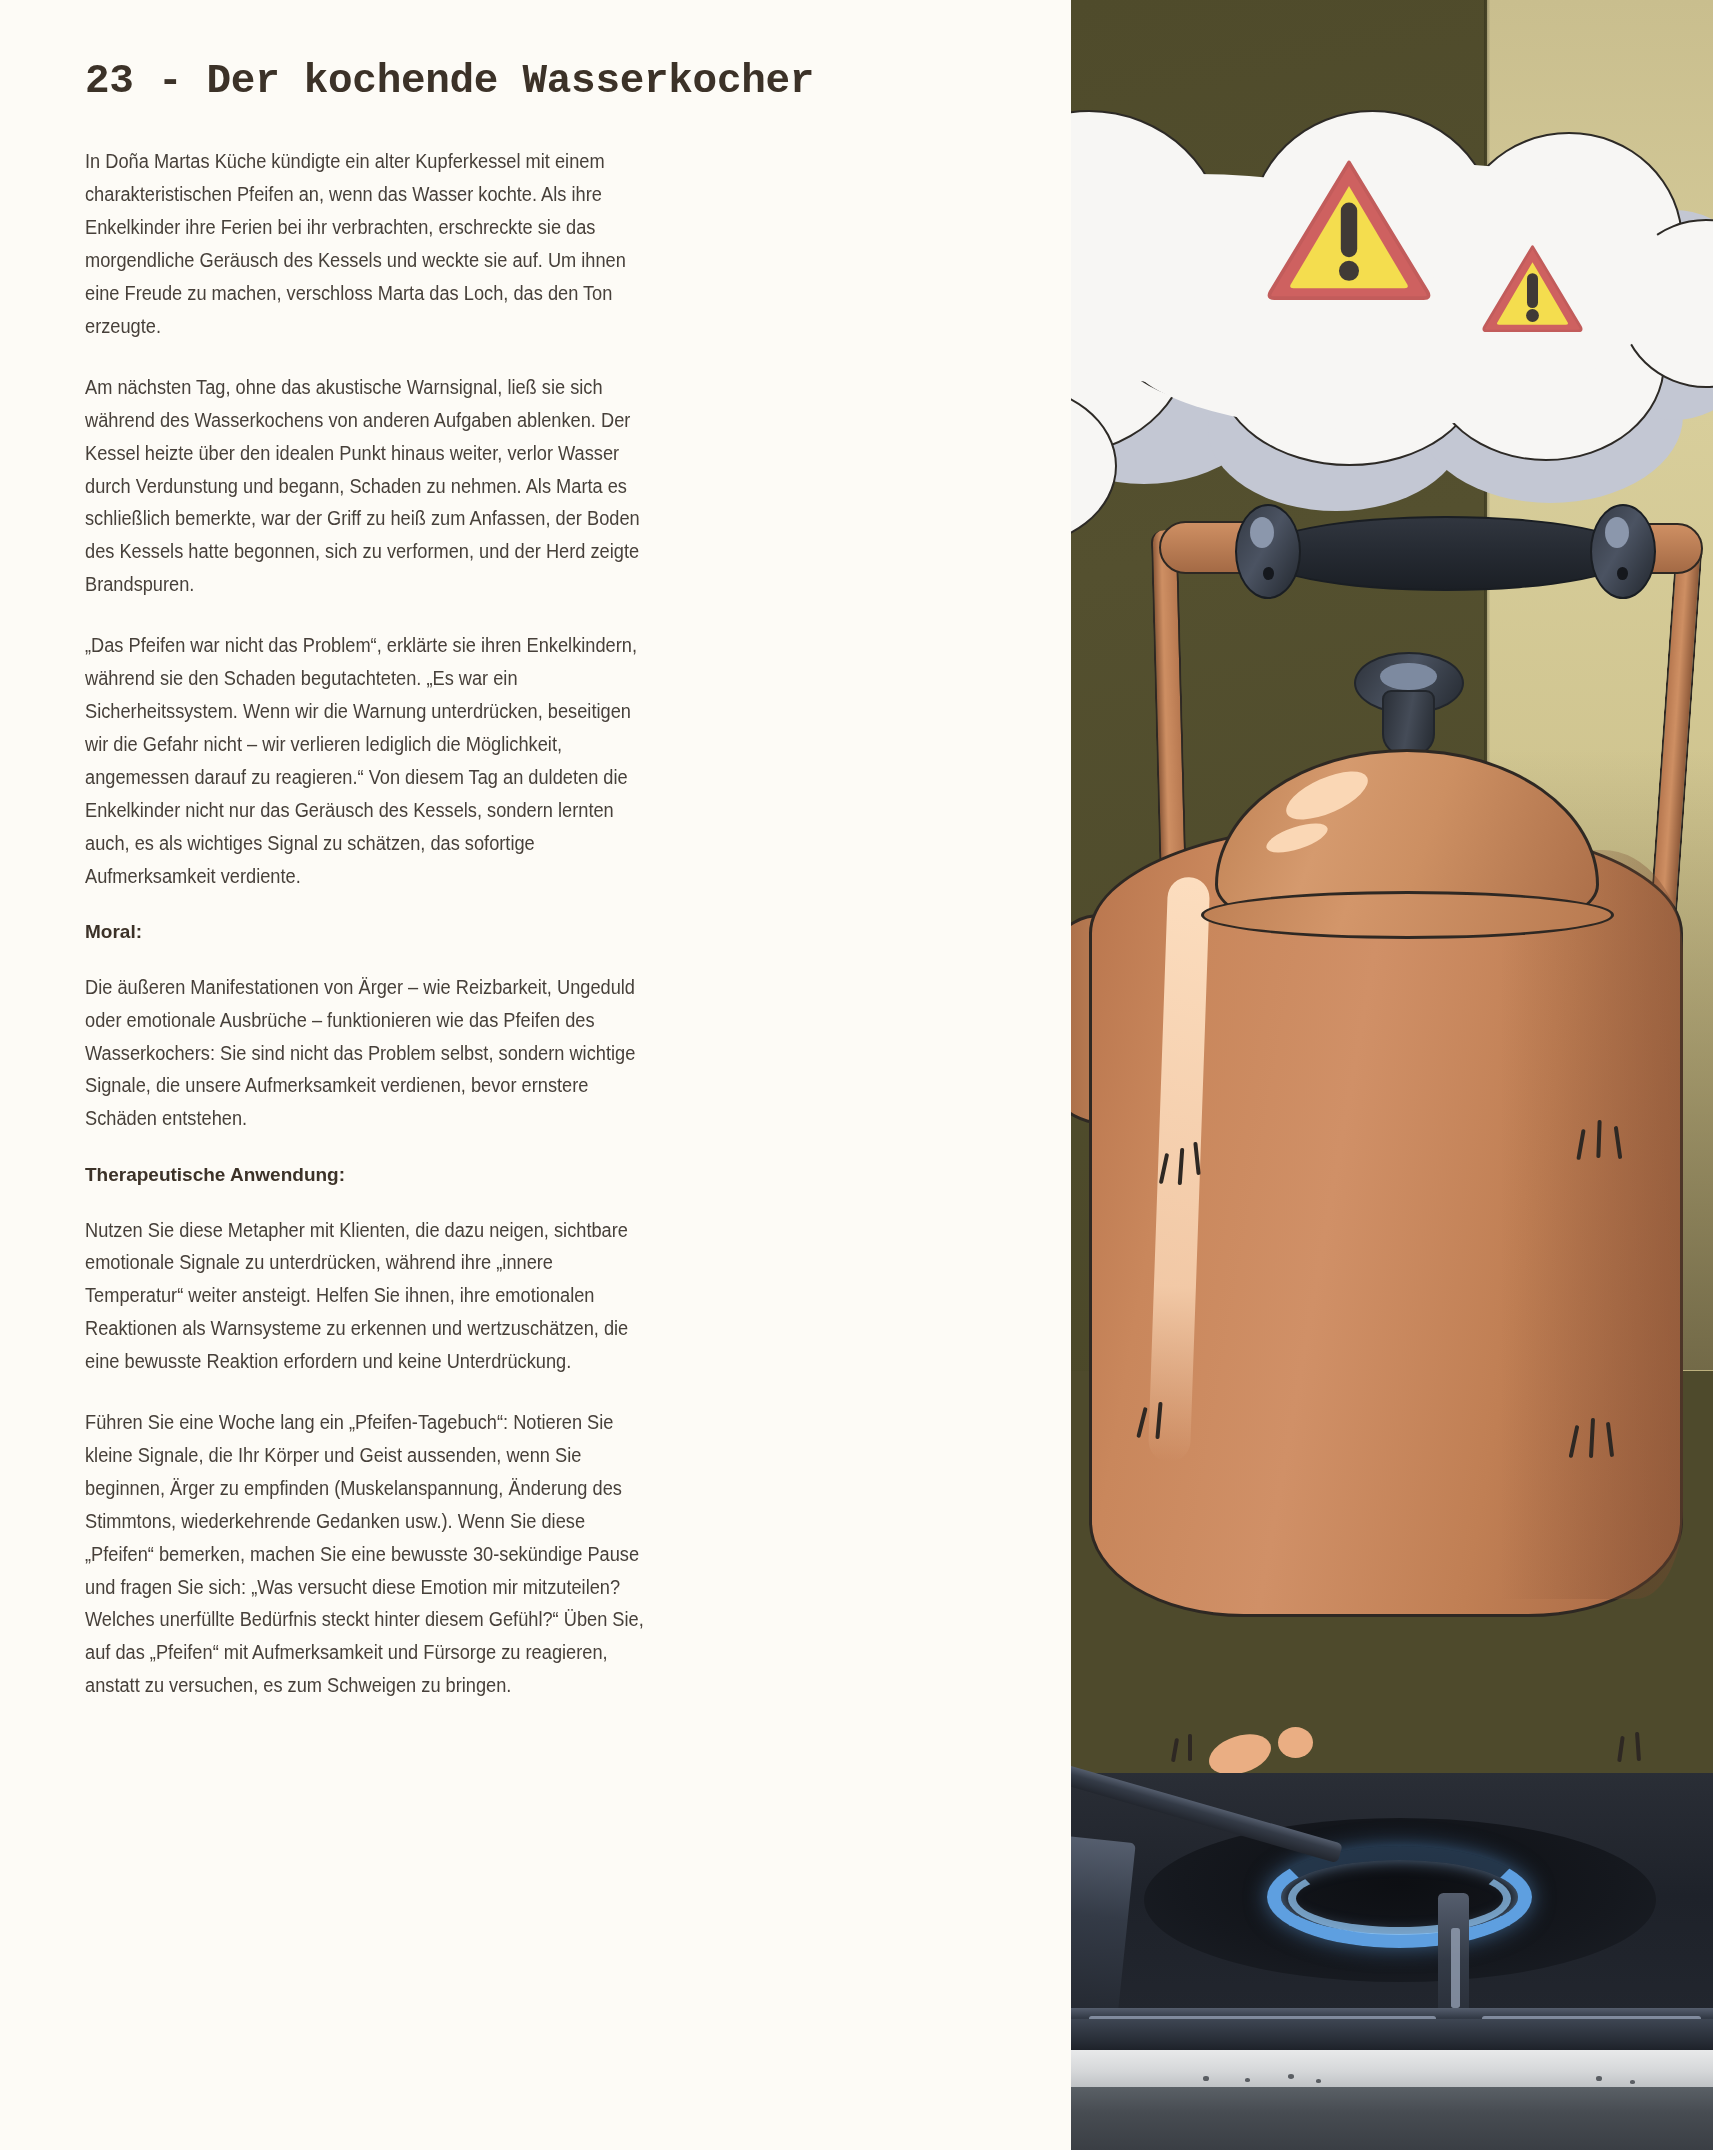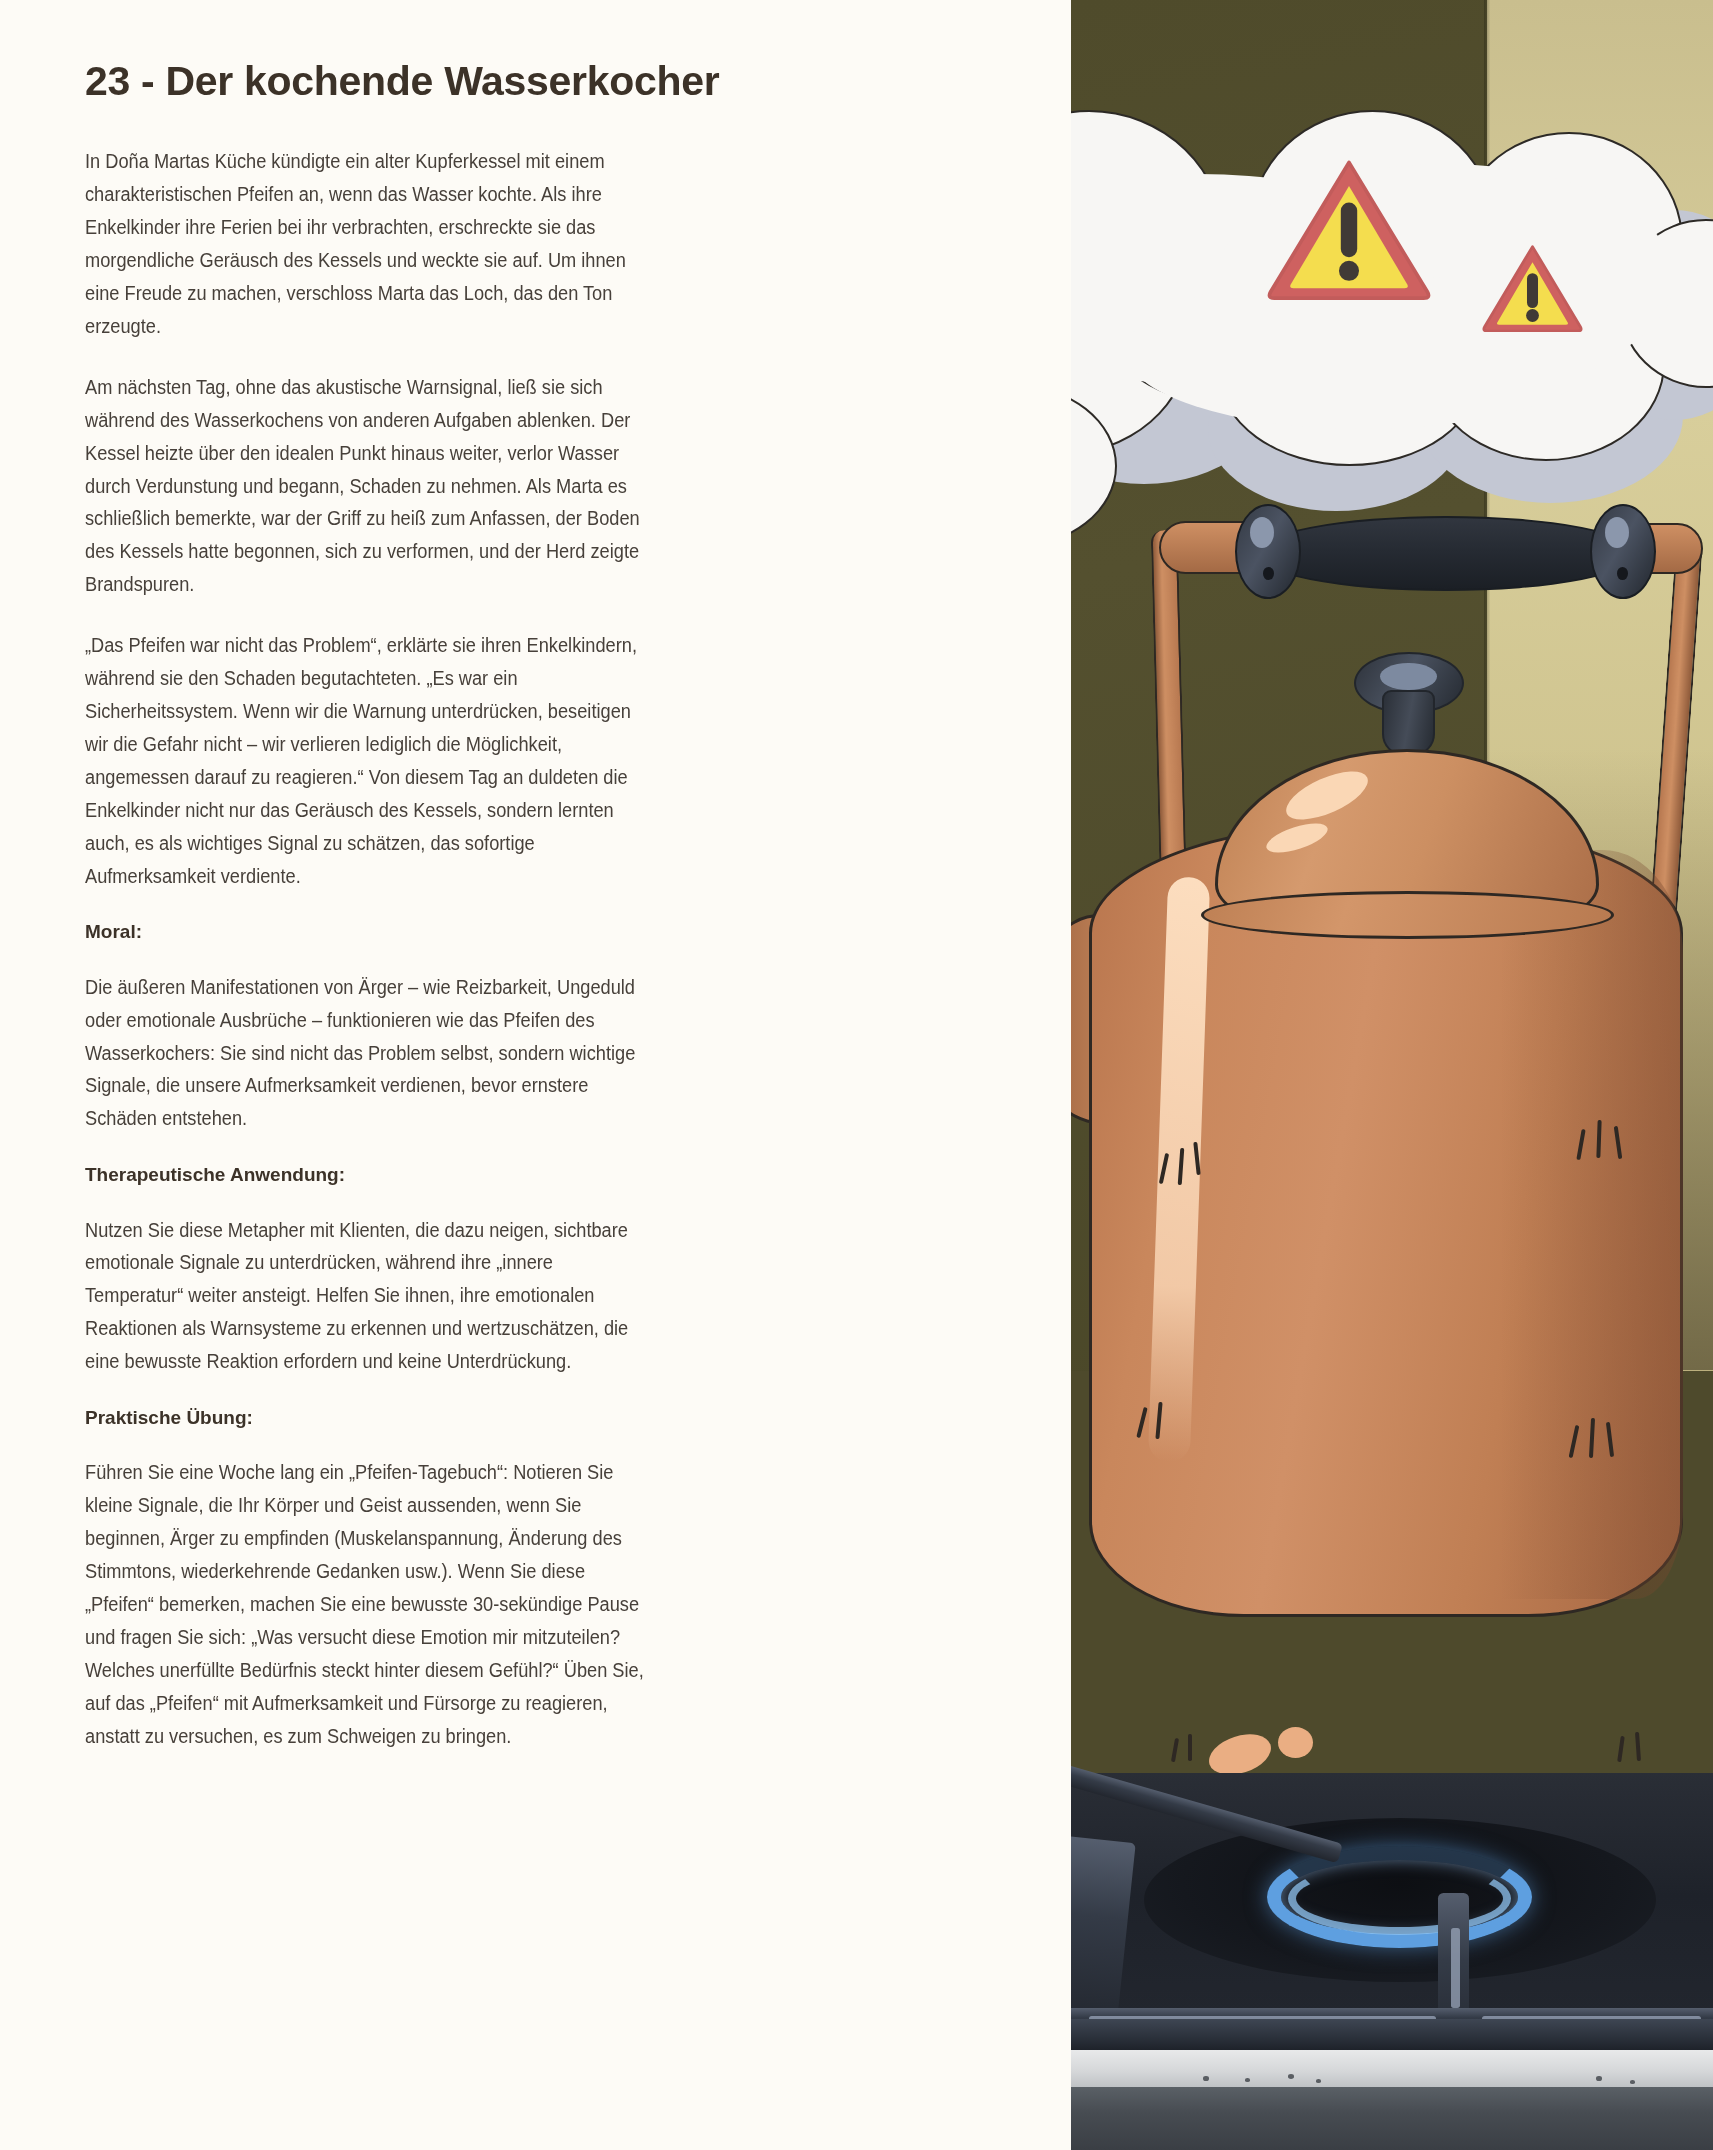--- a/index.html
+++ b/index.html
@@ -23,21 +23,21 @@
   .text-column {
     width: 1071px;
     height: 2151px;
     background: #FDFBF6;
     padding: 57px 66px 0 85px;
     position: relative;
     overflow: hidden;
   }
 
   .story-title {
-    font-family: Liberation Sans, sans-serif;
+    font-family: Liberation Mono, monospace;
     font-weight: 700;
     font-size: 41px;
     line-height: 1.18;
     color: #3C3228;
     letter-spacing: -0.3px;
     margin-bottom: 40px;
     white-space: nowrap;
   }
 
   .body-para {
@@ -375,21 +375,20 @@
     <p class="body-para">In Doña Martas Küche kündigte ein alter Kupferkessel mit einem charakteristischen Pfeifen an, wenn das Wasser kochte. Als ihre Enkelkinder ihre Ferien bei ihr verbrachten, erschreckte sie das morgendliche Geräusch des Kessels und weckte sie auf. Um ihnen eine Freude zu machen, verschloss Marta das Loch, das den Ton erzeugte.</p>
     <p class="body-para">Am nächsten Tag, ohne das akustische Warnsignal, ließ sie sich während des Wasserkochens von anderen Aufgaben ablenken. Der Kessel heizte über den idealen Punkt hinaus weiter, verlor Wasser durch Verdunstung und begann, Schaden zu nehmen. Als Marta es schließlich bemerkte, war der Griff zu heiß zum Anfassen, der Boden des Kessels hatte begonnen, sich zu verformen, und der Herd zeigte Brandspuren.</p>
     <p class="body-para">„Das Pfeifen war nicht das Problem“, erklärte sie ihren Enkelkindern, während sie den Schaden begutachteten. „Es war ein Sicherheitssystem. Wenn wir die Warnung unterdrücken, beseitigen wir die Gefahr nicht – wir verlieren lediglich die Möglichkeit, angemessen darauf zu reagieren.“ Von diesem Tag an duldeten die Enkelkinder nicht nur das Geräusch des Kessels, sondern lernten auch, es als wichtiges Signal zu schätzen, das sofortige Aufmerksamkeit verdiente.</p>
 
     <h2 class="section-heading">Moral:</h2>
     <p class="body-para">Die äußeren Manifestationen von Ärger – wie Reizbarkeit, Ungeduld oder emotionale Ausbrüche – funktionieren wie das Pfeifen des Wasserkochers: Sie sind nicht das Problem selbst, sondern wichtige Signale, die unsere Aufmerksamkeit verdienen, bevor ernstere Schäden entstehen.</p>
 
     <h2 class="section-heading">Therapeutische Anwendung:</h2>
     <p class="body-para">Nutzen Sie diese Metapher mit Klienten, die dazu neigen, sichtbare emotionale Signale zu unterdrücken, während ihre „innere Temperatur“ weiter ansteigt. Helfen Sie ihnen, ihre emotionalen Reaktionen als Warnsysteme zu erkennen und wertzuschätzen, die eine bewusste Reaktion erfordern und keine Unterdrückung.</p>
 
-    <h2 class="section-heading">Praktische Übung:</h2>
     <p class="body-para">Führen Sie eine Woche lang ein „Pfeifen-Tagebuch“: Notieren Sie kleine Signale, die Ihr Körper und Geist aussenden, wenn Sie beginnen, Ärger zu empfinden (Muskelanspannung, Änderung des Stimmtons, wiederkehrende Gedanken usw.). Wenn Sie diese „Pfeifen“ bemerken, machen Sie eine bewusste 30-sekündige Pause und fragen Sie sich: „Was versucht diese Emotion mir mitzuteilen? Welches unerfüllte Bedürfnis steckt hinter diesem Gefühl?“ Üben Sie, auf das „Pfeifen“ mit Aufmerksamkeit und Fürsorge zu reagieren, anstatt zu versuchen, es zum Schweigen zu bringen.</p>
 
   </div>
 
   <div class="illustration">
 
     <div class="wall-left"></div>
     <div class="wall-right"></div>
     <div class="wall-edge"></div>
     <div class="wall-right-dark"></div>

